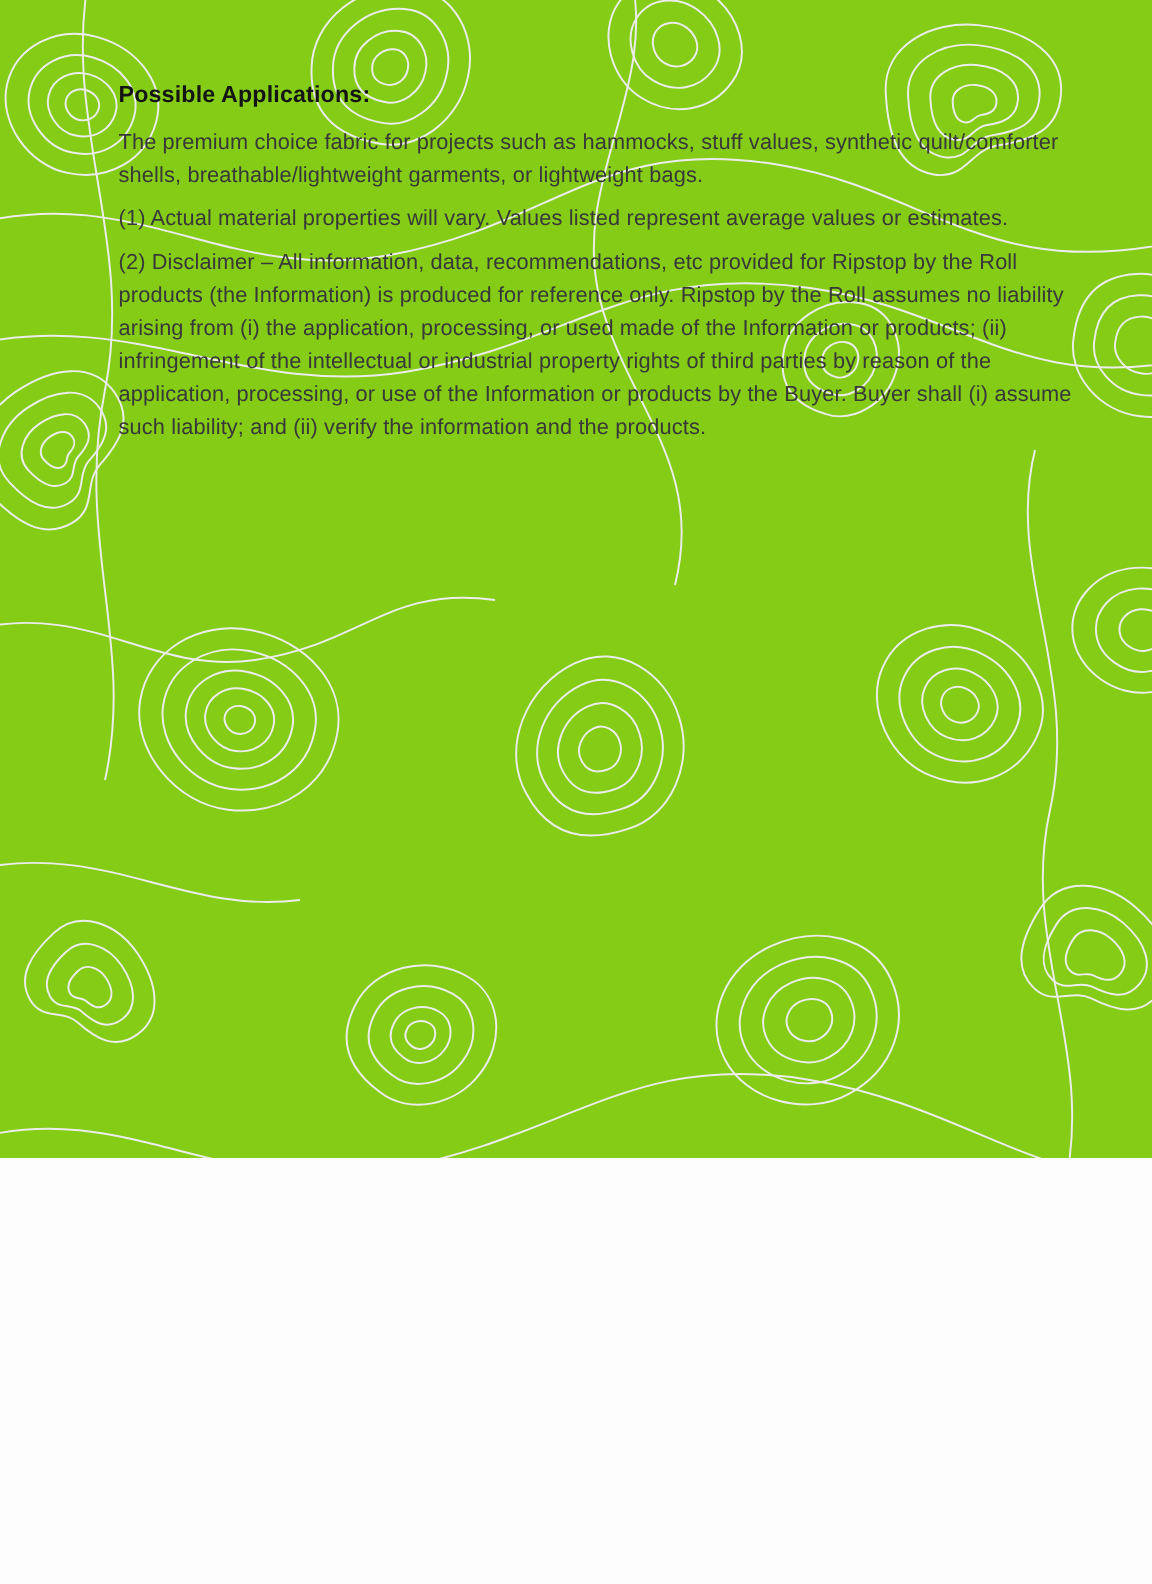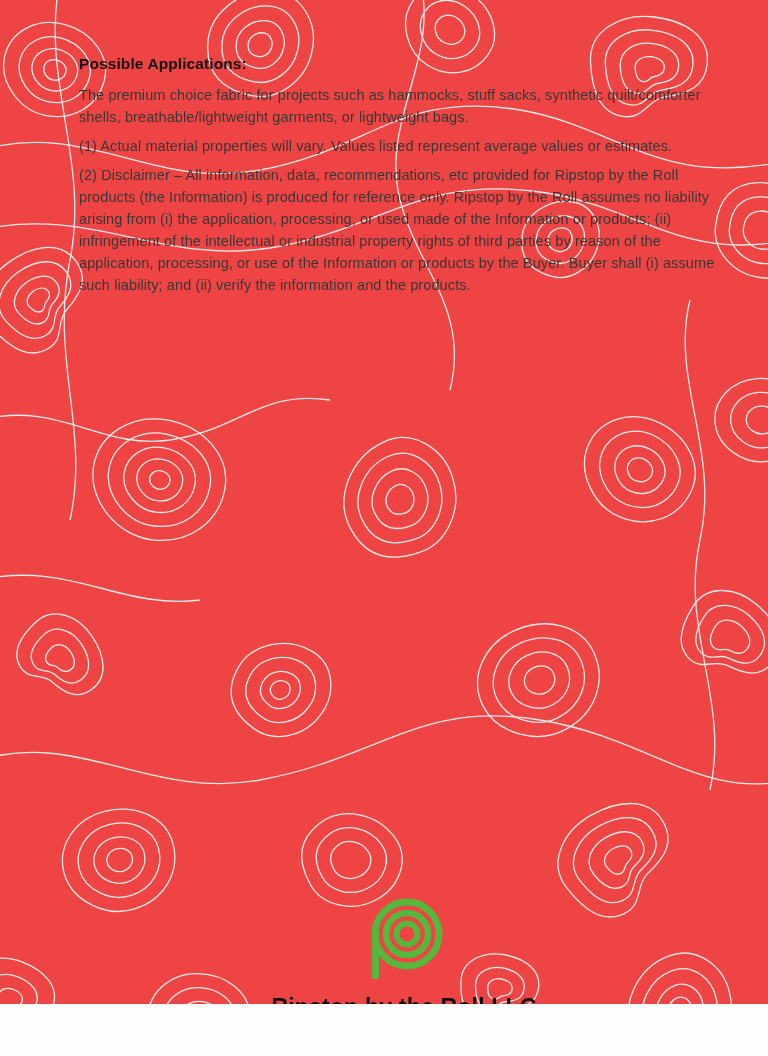--- a/index.html
+++ b/index.html
@@ -4,22 +4,22 @@
 <style>
   html, body { margin: 0; padding: 0; }
   body {
     width: 768px; height: 1056px;
     font-family: "Liberation Sans", sans-serif;
     background: #fdfdfd;
     overflow: hidden;
   }
   .page {
     position: relative;
-    width: 768px; height: 1004px;
-    background: #ef4444;
+    width: 768px; height: 772px;
+    background: #84cc16;
     overflow: hidden;
   }
   .topo {
     position: absolute;
     left: 0; top: 0;
     width: 768px; height: 1056px;
     stroke: #ececec;
     stroke-width: 1.3;
     fill: none;
     pointer-events: none;
@@ -202,21 +202,21 @@
     <path d="M 690 300 C 670 380 720 450 700 540 C 680 630 730 700 710 790"></path>
     <path d="M 200 1070 C 230 990 320 1000 380 1040 C 420 1067 480 1060 520 1020"></path>
     <path d="M -20 420 C 60 400 100 450 170 440 C 240 430 260 390 330 400"></path>
     <path d="M 420 -20 C 440 60 380 120 400 200 C 418 270 470 310 450 390"></path>
     <path d="M -20 580 C 70 560 120 610 200 600"></path>
     <path d="M 540 1070 C 570 1000 650 990 710 1030"></path>
   </svg>
 
   <main class="content">
     <h2>Possible Applications:</h2>
-    <p>The premium choice fabric for projects such as hammocks, stuff sacks, synthetic quilt/comforter shells, breathable/lightweight garments, or lightweight bags.</p>
+    <p>The premium choice fabric for projects such as hammocks, stuff values, synthetic quilt/comforter shells, breathable/lightweight garments, or lightweight bags.</p>
     <p>(1) Actual material properties will vary. Values listed represent average values or estimates.</p>
     <p>(2) Disclaimer – All information, data, recommendations, etc provided for Ripstop by the Roll products (the Information) is produced for reference only. Ripstop by the Roll assumes no liability arising from (i) the application, processing, or used made of the Information or products; (ii) infringement of the intellectual or industrial property rights of third parties by reason of the application, processing, or use of the Information or products by the Buyer. Buyer shall (i) assume such liability; and (ii) verify the information and the products.</p>
   </main>
 
   <footer class="footer">
     <svg class="logo" width="80" height="86" viewBox="0 0 80 86" xmlns="http://www.w3.org/2000/svg" aria-hidden="true">
       <g fill="none" stroke="#55b83c">
         <circle cx="43" cy="36" r="32" stroke-width="7" stroke="#55b83c"></circle>
         <circle cx="43" cy="36" r="21" stroke-width="6.5" stroke="#55b83c"></circle>
         <circle cx="43" cy="36" r="10.5" stroke-width="6" stroke="#55b83c"></circle>

